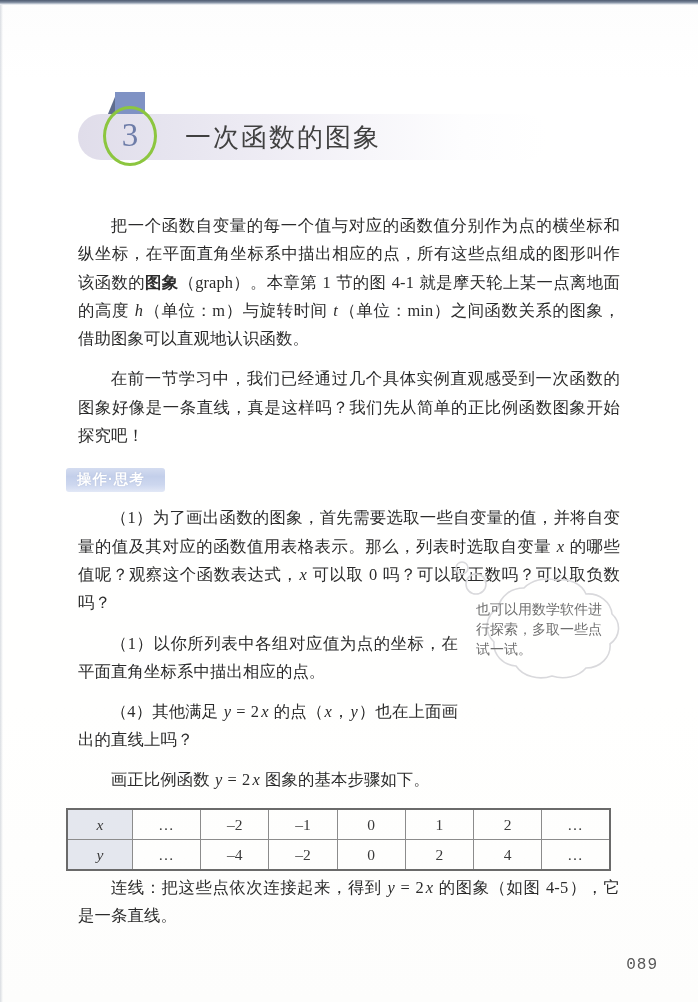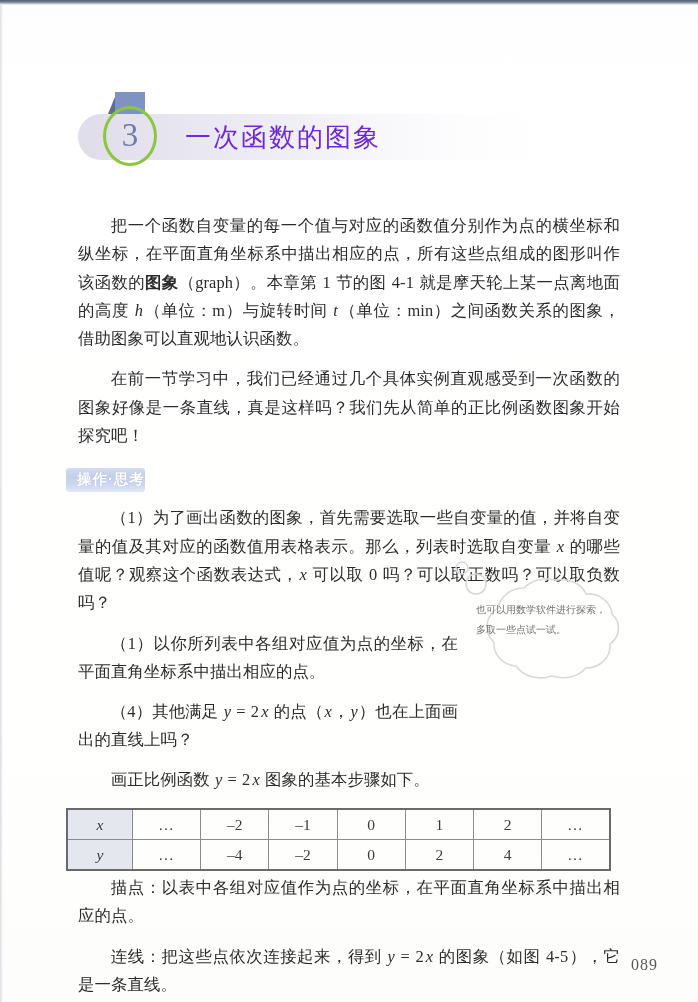--- a/index.html
+++ b/index.html
@@ -95,21 +95,21 @@
     color: #6d7ca8;
     line-height: 1;
     margin-top: -2px;
   }
   .chapter-title {
     position: absolute;
     left: 107px;
     top: 28px;
     font-size: 26px;
     letter-spacing: 2px;
-    color: #6d28d9;
+    color: #404040;
     font-weight: 400;
     white-space: nowrap;
   }
 
   
   .content {
     position: absolute;
     left: 66px;
     top: 200px;
     width: 566px;
@@ -133,21 +133,21 @@
   .mn { font-family: "Liberation Serif", serif; padding: 0 1px; }
   .mr { font-family: "Liberation Serif", serif; }
 
   
   .badge-row {
     margin-top: 18px;
     height: 24px;
   }
   .badge {
     display: inline-block;
-    padding: 2px 0 3px 11px;
+    padding: 2px 20px 3px 11px;
     border-radius: 3px;
     background: linear-gradient(180deg, #d4dcf0 0%, #c3cfea 35%, #cdd7ef 70%, #e2e8f6 100%);
     color: #ffffff;
     font-size: 14.5px;
     font-weight: bold;
     letter-spacing: 1px;
     font-family: "Liberation Sans", sans-serif;
     text-shadow: 0 0 1px rgba(120,135,175,.5);
   }
 
@@ -161,21 +161,21 @@
     top: 556px;
     width: 200px;
     height: 148px;
   }
   .cloud svg { display: block; }
   .cloud-text {
     position: absolute;
     left: 36px;
     top: 44px;
     width: 130px;
-    font-size: 10px;
+    font-size: 14px;
     line-height: 20px;
     color: #6f6f6f;
     text-align: left;
   }
 
   
   .steps { position: absolute; left: 66px; top: 754px; width: 566px; }
   .lie-biao { margin-top: 2px; }
 
   .data-table {
@@ -203,21 +203,21 @@
   .data-table td:last-child { border-right: 2.2px solid #6a6a6a; }
   .dots { letter-spacing: 1px; color: #6b6b6b; }
 
   .after-table { position: absolute; left: 66px; top: 862px; width: 566px; }
 
   
   .page-number {
     position: absolute;
     right: 40px;
     bottom: 28px;
-    font-family: Liberation Serif, serif;
+    font-family: Liberation Mono, monospace;
     font-size: 16px;
     color: #585858;
     letter-spacing: 1px;
   }
 </style>
 </head>
 <body>
 
 <div class="page"></div>
 <div class="scan-top-edge"></div>
@@ -298,17 +298,16 @@
         <td>0</td>
         <td>2</td>
         <td>4</td>
         <td class="dots">…</td>
       </tr>
     </tbody>
   </table>
 </div>
 
 <div class="after-table">
-  <p class="para indent">描点：以表中各组对应值作为点的坐标，在平面直角坐标系中描出相应的点。</p>
   <p class="para indent">连线：把这些点依次连接起来，得到 <span class="mi">y</span> <span class="mr">=</span> <span class="mn">2</span><span class="mi">x</span> 的图象（如图 <span class="mn">4-5</span>），它是一条直线。</p>
 </div>
 
 <div class="page-number">089</div>
 
 </body></html>

